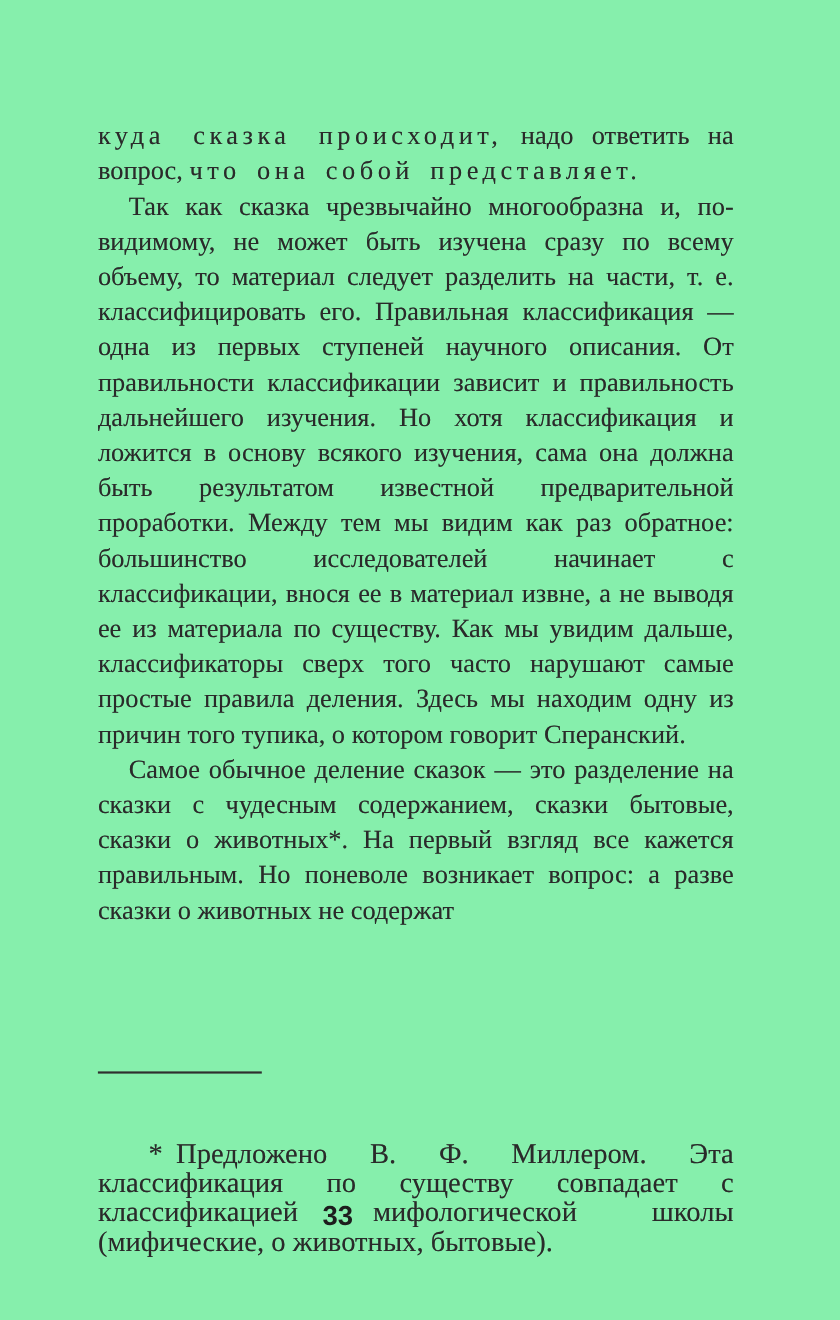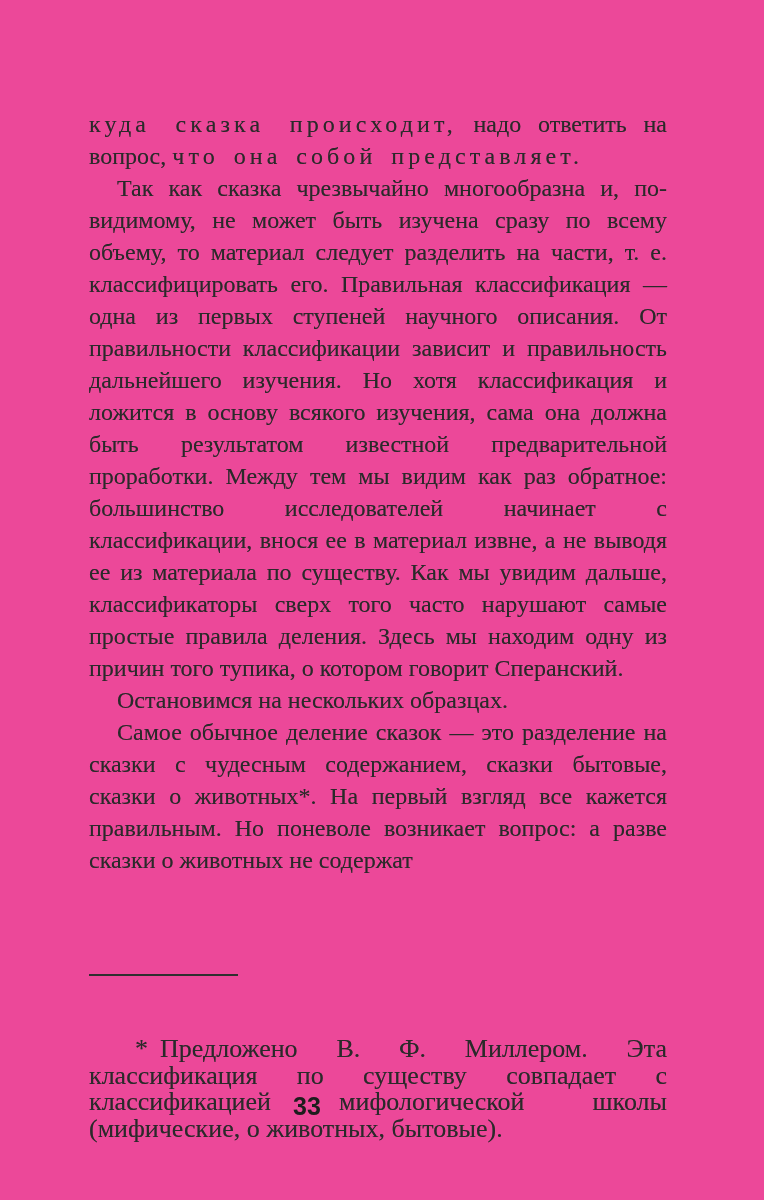--- a/index.html
+++ b/index.html
@@ -4,21 +4,21 @@
 <style>
   html, body {
     margin: 0;
     padding: 0;
     background: #ffffff;
   }
   .page {
     position: relative;
     width: 764px;
     height: 1200px;
-    background: #ec4899;
+    background: #86efac;
     font-family: "Liberation Serif", serif;
     color: #2a2a2a;
     overflow: hidden;
   }
   .text-block {
     position: absolute;
     left: 89px;
     top: 108px;
     width: 578px;
     font-size: 24px;
@@ -78,21 +78,20 @@
 <div class="page">
 
   <main class="text-block">
 
     <p>
       <span class="spaced">куда сказка происходит,</span><span> надо ответить на вопрос, </span><span class="spaced">что она собой представляет.</span>
     </p>
 
     <p class="para-indent">Так как сказка чрезвычайно многообразна и, по-видимому, не может быть изучена сразу по всему объему, то материал следует разделить на части, т. е. классифицировать его. Правильная классификация — одна из первых ступеней научного описания. От правильности классификации зависит и правильность дальнейшего изучения. Но хотя классификация и ложится в основу всякого изучения, сама она должна быть результатом известной предварительной проработки. Между тем мы видим как раз обратное: большинство исследователей начинает с классификации, внося ее в материал извне, а не выводя ее из материала по существу. Как мы увидим дальше, классификаторы сверх того часто нарушают самые простые правила деления. Здесь мы находим одну из причин того тупика, о котором говорит Сперанский.</p>
 
-    <p class="para-indent">Остановимся на нескольких образцах.</p>
 
     <p class="para-indent">Самое обычное деление сказок — это разделение на сказки с чудесным содержанием, сказки бытовые, сказки о животных*. На первый взгляд все кажется правильным. Но поневоле возникает вопрос: а разве сказки о животных не содержат</p>
 
   </main>
 
   <div class="footnote-rule"></div>
 
   <p class="footnote">
     <span class="fn-marker">*</span><span>Предложено В. Ф. Миллером. Эта классификация по существу совпадает с классификацией мифологической школы (мифические, о животных, бытовые).</span>
   </p>

